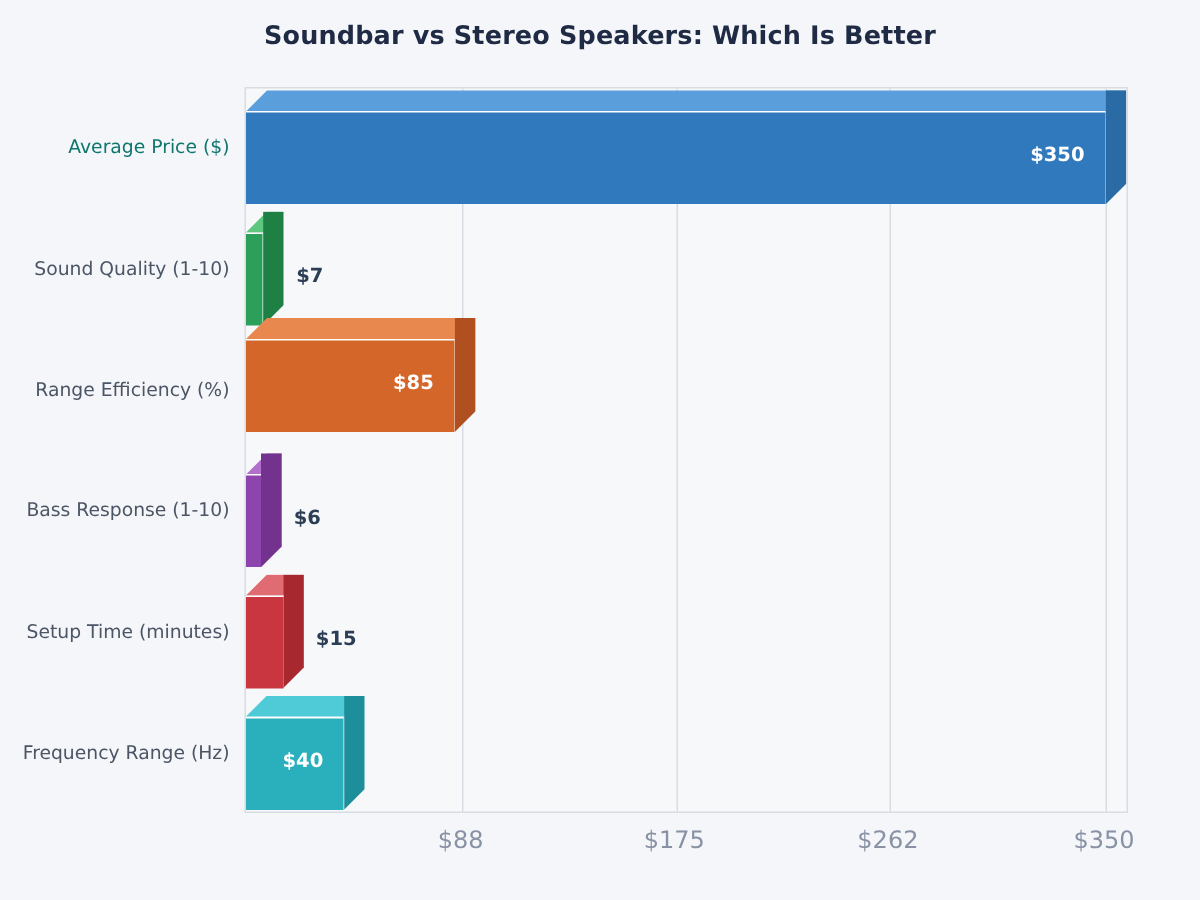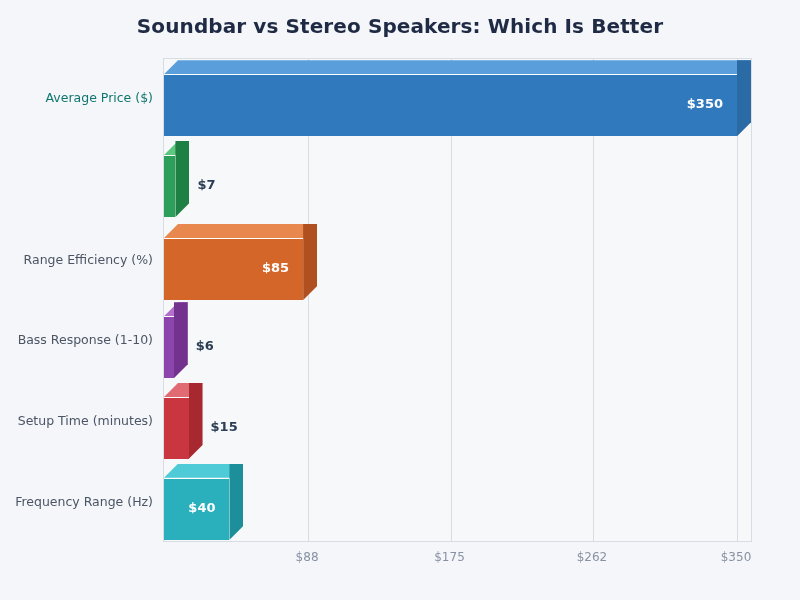--- a/index.html
+++ b/index.html
@@ -17,21 +17,21 @@
     position: relative;
     width: 800px;
     height: 600px;
   }
   #chart-title {
     position: absolute;
     left: 0;
     top: 14px;
     width: 800px;
     text-align: center;
-    font-size: 20px;
+    font-size: 17px;
     font-weight: bold;
     color: #1f2a44;
     letter-spacing: 0.1px;
   }
   
   #plot-area {
     position: absolute;
     left: 163px;
     top: 58px;
     width: 589px;
@@ -85,21 +85,21 @@
   #ytick-layer {
     position: absolute;
     left: 0;
     top: 58px;
     width: 153px;
     height: 484px;
   }
   .xtick {
     position: absolute;
     top: 550px;
-    font-size: 12px;
+    font-size: 16px;
     color: #8892a4;
     text-align: center;
     white-space: nowrap;
     transform: translateX(-50%);
   }
 </style>
 </head>
 <body>
 
 <div id="chart-root">
@@ -108,40 +108,41 @@
 
   <div id="plot-area">
       <div class="gridline" style="left: 144.069px;"></div>
       <div class="gridline" style="left: 286.5px;"></div>
       <div class="gridline" style="left: 428.931px;"></div>
       <div class="gridline" style="left: 573px;"></div>
     </div>
 
   <div id="ytick-layer">
       <div class="ytick" style="top: 32.3333px; color: #0f766e;">Average Price ($)</div>
+      <div class="ytick" style="top: 113px; color: rgb(75, 85, 101);">Sound Quality (1-10)</div>
       <div class="ytick" style="top: 193.667px; color: rgb(75, 85, 101);">Range Efficiency (%)</div>
       <div class="ytick" style="top: 274.333px; color: rgb(75, 85, 101); text-align: center;">Bass Response (1-10)</div>
       <div class="ytick" style="top: 355px; color: rgb(75, 85, 101);">Setup Time (minutes)</div>
       <div class="ytick" style="top: 435.667px; color: rgb(75, 85, 101);">Frequency Range (Hz)</div>
     </div>
 
   <div id="bars-layer">
       <div class="bar3d" title="Average Price ($): $350" style="left: 1px; top: 2.33333px; width: 587px; height: 76px;">
         <div style="position: absolute; left: 0px; top: 0px; width: 587px; height: 14px; background: rgb(90, 159, 220); clip-path: polygon(14px 0px, 100% 0px, 573px 100%, 0px 100%);"></div>
         <div style="position: absolute; left: 573px; top: 0px; width: 14px; height: 76px; background: rgb(42, 106, 165); clip-path: polygon(0px 0px, 100% 0px, 100% 62px, 0px 100%);"></div>
         <div style="position: absolute; left: 0px; top: 14px; width: 573px; height: 62px; background: rgb(49, 121, 189); border-top: 1px solid rgb(255, 255, 255); box-sizing: border-box;"></div>
         <div class="bar-label-in" style="color: rgb(255, 255, 255); right: 28px; top: 36px;">$350</div>
       </div>
       <div class="bar3d" title="Sound Quality (1-10): $7" style="left: 1px; top: 83px; width: 25.46px; height: 76px;">
         <div style="position: absolute; left: 0px; top: 0px; width: 25.46px; height: 14px; background: rgb(94, 199, 127); clip-path: polygon(14px 0px, 100% 0px, 11.46px 100%, 0px 100%);"></div>
         <div style="position: absolute; left: 11.46px; top: 0px; width: 14px; height: 76px; background: rgb(31, 128, 69); clip-path: polygon(0px 0px, 100% 0px, 100% 62px, 0px 100%);"></div>
         <div style="position: absolute; left: 0px; top: 14px; width: 11.46px; height: 62px; background: rgb(44, 160, 90); border-top: 1px solid rgb(255, 255, 255); box-sizing: border-box;"></div>
         <div class="bar-label-out" style="color: rgb(44, 62, 85); left: 33.46px; top: 36px;">$7</div>
       </div>
-      <div class="bar3d" title="Space Efficiency (%): $85" style="left: 1px; top: 166px; width: 153.157px; height: 76px;">
+      <div class="bar3d" title="Space Efficiency (%): $85" style="left: 1px; top: 154px; width: 153.157px; height: 76px;">
         <div style="position: absolute; left: 0px; top: 0px; width: 153.157px; height: 14px; background: rgb(232, 136, 78); clip-path: polygon(14px 0px, 100% 0px, 139.157px 100%, 0px 100%);"></div>
         <div style="position: absolute; left: 139.157px; top: 0px; width: 14px; height: 76px; background: rgb(176, 80, 32); clip-path: polygon(0px 0px, 100% 0px, 100% 62px, 0px 100%);"></div>
         <div style="position: absolute; left: 0px; top: 14px; width: 139.157px; height: 62px; background: rgb(212, 102, 42); border-top: 1px solid rgb(255, 255, 255); box-sizing: border-box;"></div>
         <div class="bar-label-in" style="color: rgb(255, 255, 255); right: 28px; top: 36px;">$85</div>
       </div>
       <div class="bar3d" title="Bass Response (1-10): $6" style="left: 1px; top: 244.333px; width: 23.8229px; height: 76px;">
         <div style="position: absolute; left: 0px; top: 0px; width: 23.8229px; height: 14px; background: rgb(179, 111, 204); clip-path: polygon(14px 0px, 100% 0px, 9.82286px 100%, 0px 100%);"></div>
         <div style="position: absolute; left: 9.82286px; top: 0px; width: 14px; height: 76px; background: rgb(116, 50, 143); clip-path: polygon(0px 0px, 100% 0px, 100% 62px, 0px 100%);"></div>
         <div style="position: absolute; left: 0px; top: 14px; width: 9.82286px; height: 62px; background: rgb(142, 68, 173); border-top: 1px solid rgb(255, 255, 255); box-sizing: border-box;"></div>
         <div class="bar-label-out" style="color: rgb(44, 62, 85); left: 31.8229px; top: 36px;">$6</div>

